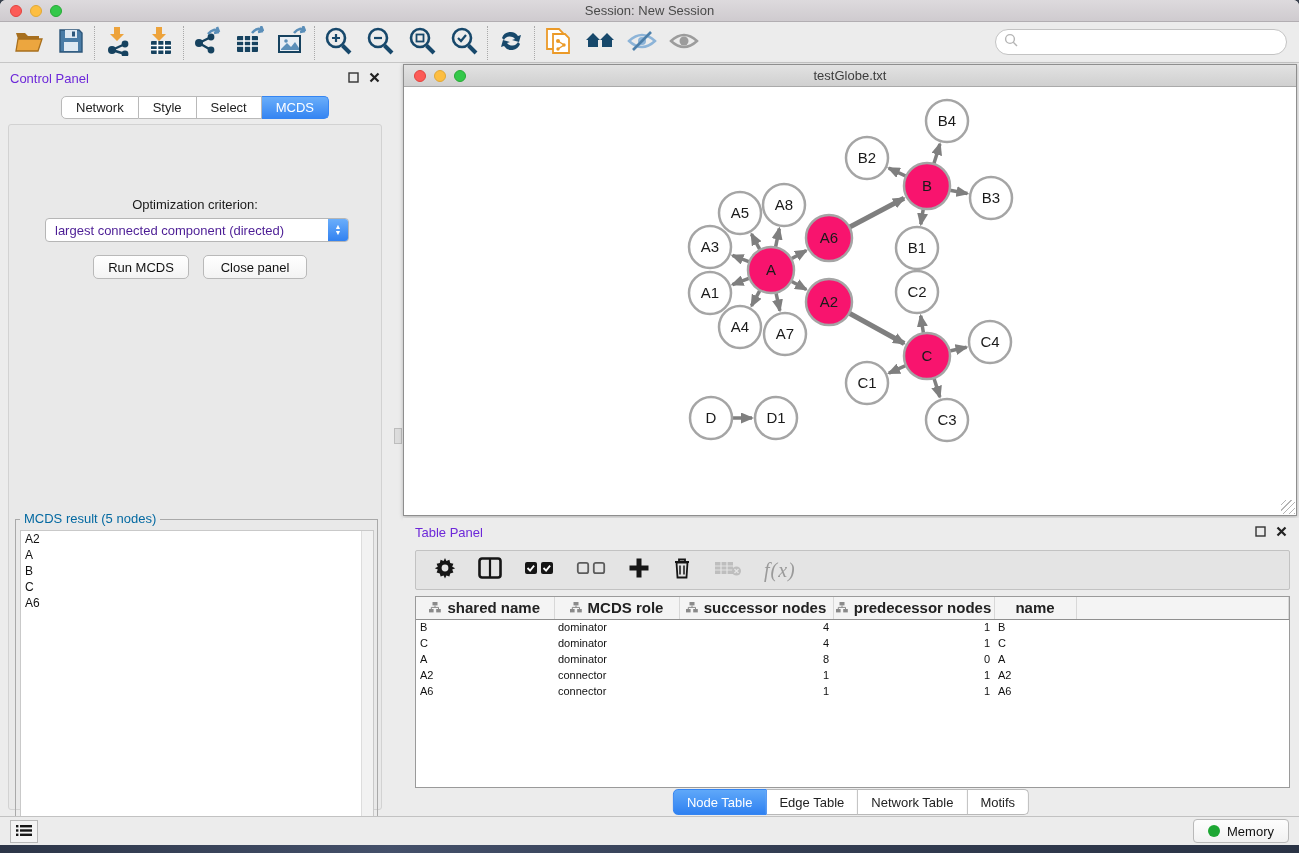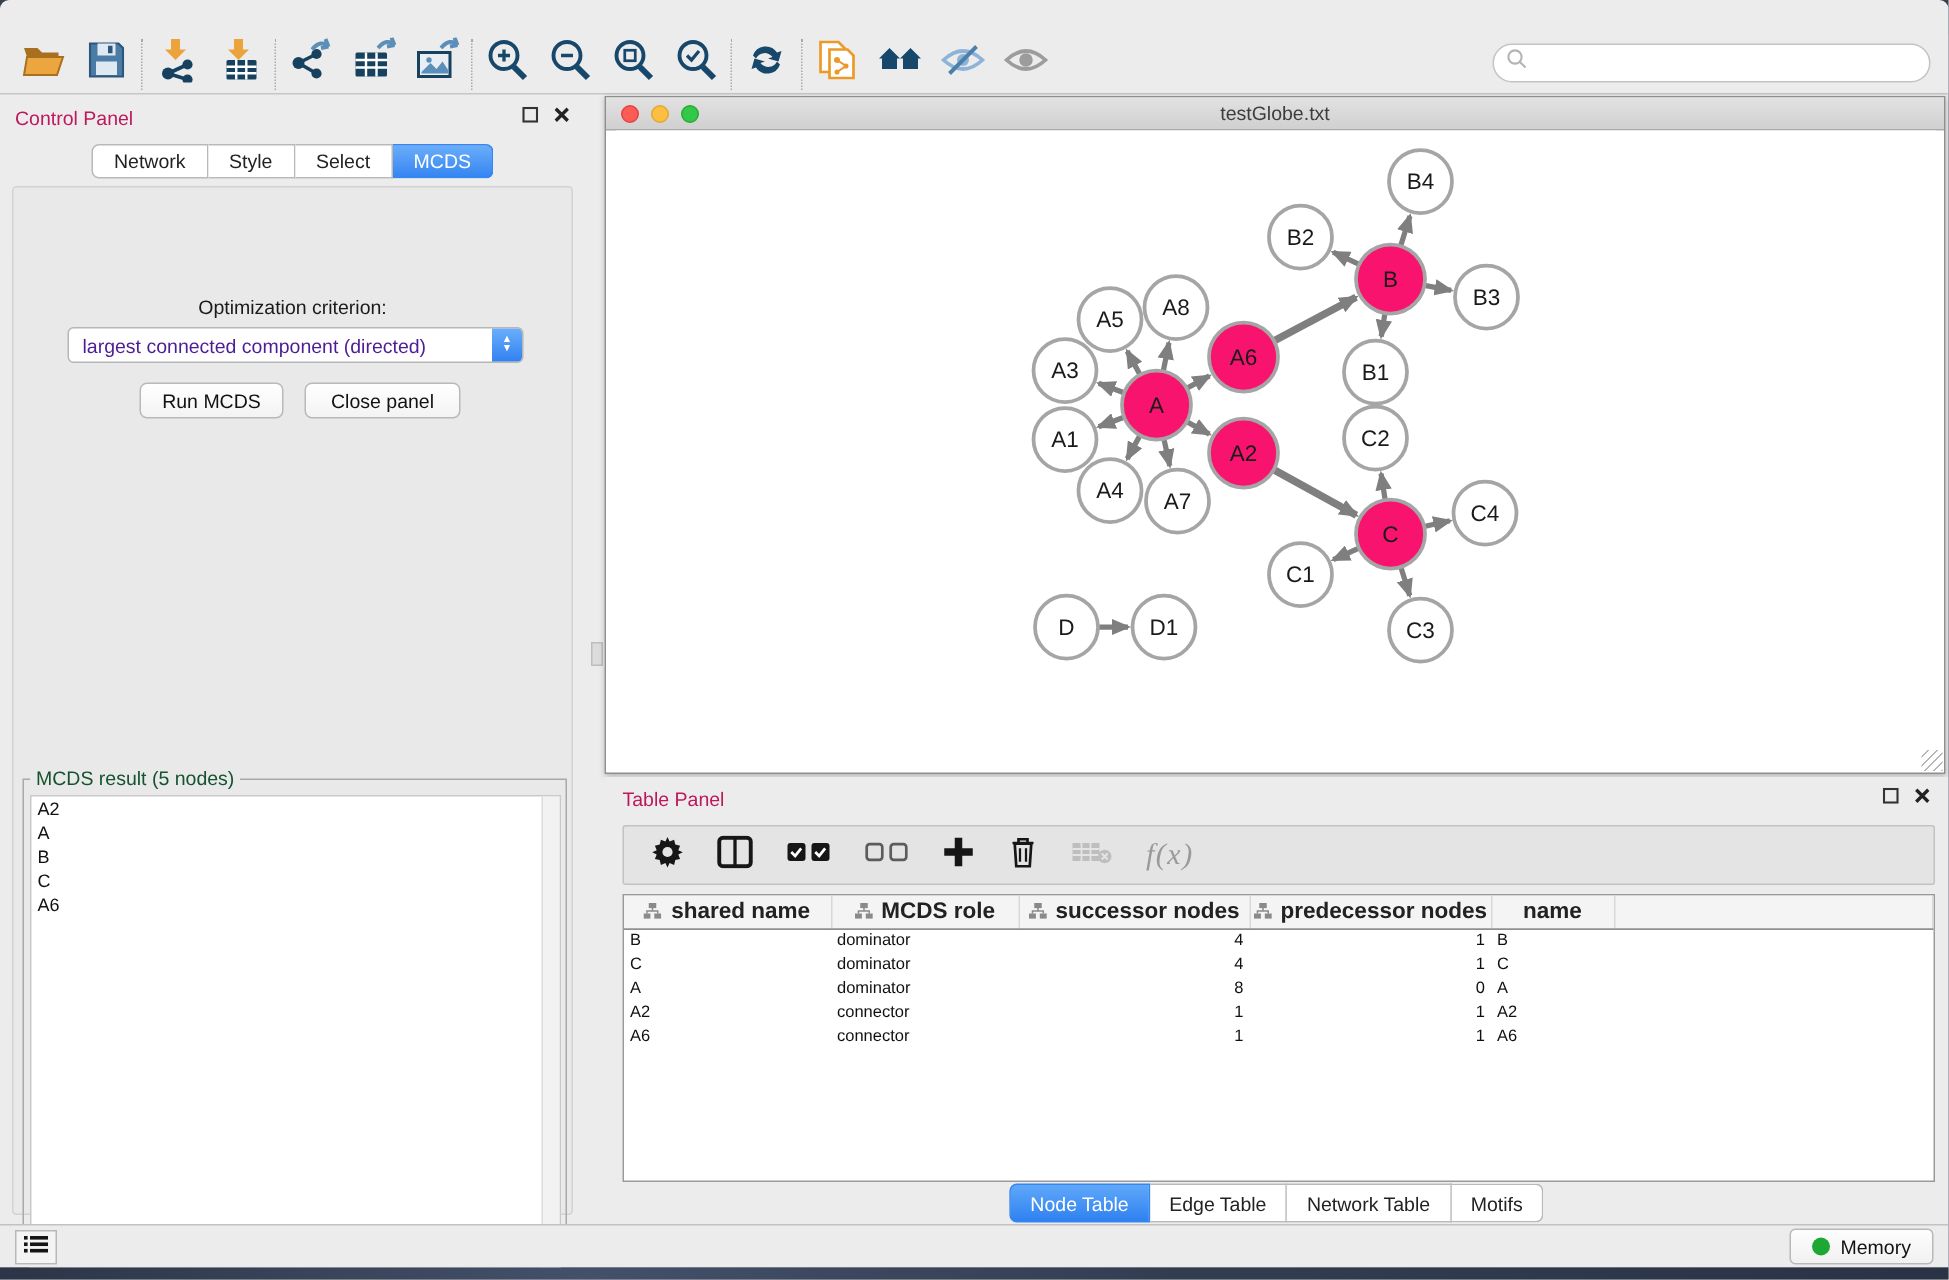--- a/index.html
+++ b/index.html
@@ -24,42 +24,42 @@
   .tb-icon { width:34px; height:34px; display:flex; align-items:center; justify-content:center; cursor:default; }
   .tb-sep { width:1px; height:34px; border-left:1px dotted #a9a9a9; margin:0 6px; }
   .tb-group { display:flex; align-items:center; gap:8px; }
   .searchbox { position:absolute; right:12px; top:6px; width:292px; height:26px; background:#fff;
     border:1px solid #c3c3c3; border-radius:13px; display:flex; align-items:center; padding-left:8px; }
   .searchbox svg { opacity:.55; }
 
   
   .control-panel { position:absolute; left:0; top:64px; width:390px; height:752px; background:#ececec; }
   .panel-titlebar { height:28px; display:flex; align-items:center; padding:0 10px; }
-  .panel-title { font-size:13px; color:#be185d; }
+  .panel-title { font-size:13px; color:#6d28d9; }
   .panel-title-btns { margin-left:auto; display:flex; gap:10px; align-items:center; }
   .cp-tabs { position:absolute; left:50%; transform:translateX(-50%); top:32px; display:flex; height:23px; }
   .cp-tab { font-size:13px; color:#222; background:#fff; border:1px solid #b9b9b9; border-left:none;
     padding:0 14px; display:flex; align-items:center; }
   .cp-tab:first-child { border-left:1px solid #b9b9b9; border-radius:5px 0 0 5px; }
   .cp-tab.last { border-radius:0 5px 5px 0; }
   .cp-tab.selected { background:linear-gradient(#6aaefa,#3585f2); color:#fff; border-color:#3585f2; }
   .cp-body { position:absolute; left:8px; top:60px; width:374px; height:686px; background:#e9e9e9;
     border:1px solid #d2d2d2; border-radius:3px; }
   .opt-label { position:absolute; left:0; top:72px; width:100%; text-align:center; font-size:13px; color:#1a1a1a; }
   .dropdown { position:absolute; left:36px; top:93px; width:304px; height:24px; background:#fff;
     border:1px solid #b6b6b6; border-radius:4px; display:flex; align-items:center; overflow:hidden; }
   .dropdown-value { flex:1; font-size:13px; color:#4c1d95; padding-left:9px; white-space:nowrap; }
   .dropdown-stepper { width:20px; height:24px; background:linear-gradient(#6db0fb,#2f7ff0);
     display:flex; flex-direction:column; align-items:center; justify-content:center; color:#fff;
     font-size:7px; line-height:6px; border-radius:0 3px 3px 0; }
   .btn { position:absolute; height:24px; background:linear-gradient(#ffffff,#f3f3f3); border:1px solid #b9b9b9;
     border-radius:5px; font-size:13px; color:#111; display:flex; align-items:center; justify-content:center; }
   .fieldset { position:absolute; left:6px; top:394px; width:363px; height:341px; border:1px solid #a9a9a9; }
   .fieldset-legend { position:absolute; left:4px; top:-9px; background:#e9e9e9; padding:0 4px;
-    font-size:13px; color:#14532d; }
+    font-size:13px; color:#0369a1; }
   .result-list { position:absolute; left:4px; top:10px; width:354px; height:326px; background:#fff;
     border:1px solid #c9c9c9; overflow:hidden; }
   .result-scroll { position:absolute; right:0; top:0; width:12px; height:100%; background:#f2f2f2; border-left:1px solid #ddd; }
   .result-item { font-size:12px; color:#111; padding:1.5px 0 1.5px 4px; line-height:13px; }
 
   
   .net-window { position:absolute; left:403px; top:64px; width:894px; height:452px; background:#fff;
     border:1px solid #8e8e8e; box-shadow:0 1px 4px rgba(0,0,0,.25); }
   .net-titlebar { height:22px; background:linear-gradient(#e2e2e2,#d0d0d0); border-bottom:1px solid #aaa;
     display:flex; align-items:center; justify-content:center; position:relative; }
@@ -103,20 +103,28 @@
   .desktop-strip { position:absolute; left:0; top:845px; width:100%; height:8px;
     background:linear-gradient(90deg,#2c3547,#44506a 30%,#333d52 60%,#2a3345); }
 
   .fx { font-family:"Liberation Serif", serif; font-style:italic; font-size:20px; color:#9a9a9a; letter-spacing:1px; }
 </style>
 </head>
 <body>
 
 <div class="app">
 
+  <div class="titlebar">
+    <div class="lights">
+      <div class="light red"></div>
+      <div class="light yellow"></div>
+      <div class="light green"></div>
+    </div>
+    <span class="titlebar-text">Session: New Session</span>
+  </div>
 
   <div class="toolbar">
     <div class="tb-group" style="margin-left:12px;">
       <div class="tb-icon">
         <span><svg width="30" height="26" viewBox="0 0 30 26">
               <path d="M2 5 h9 l3 3 h11 v3 H4 z" fill="#a76f1e"></path>
               <path d="M4 11 h24 l-4 12 H2 z" fill="#eca63f" stroke="#a76f1e" stroke-width="1.3"></path>
             </svg></span>
       </div>
       <div class="tb-icon">

